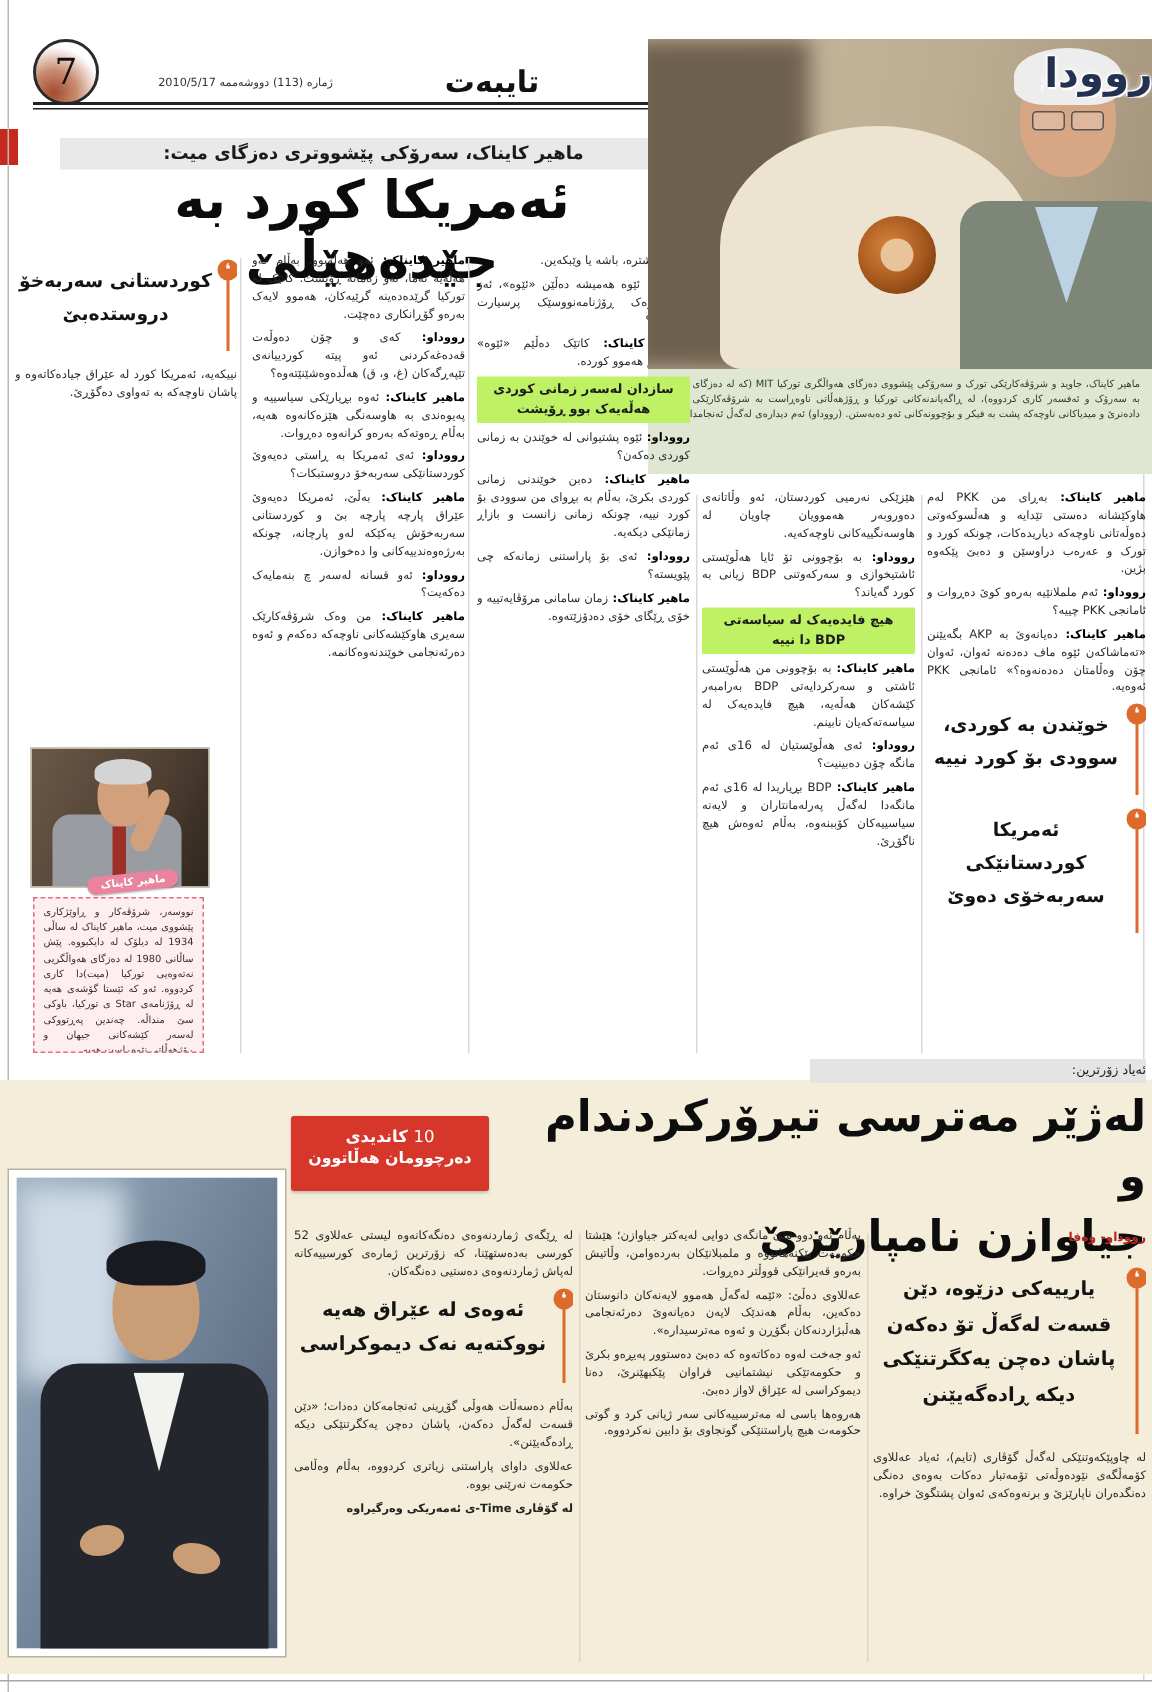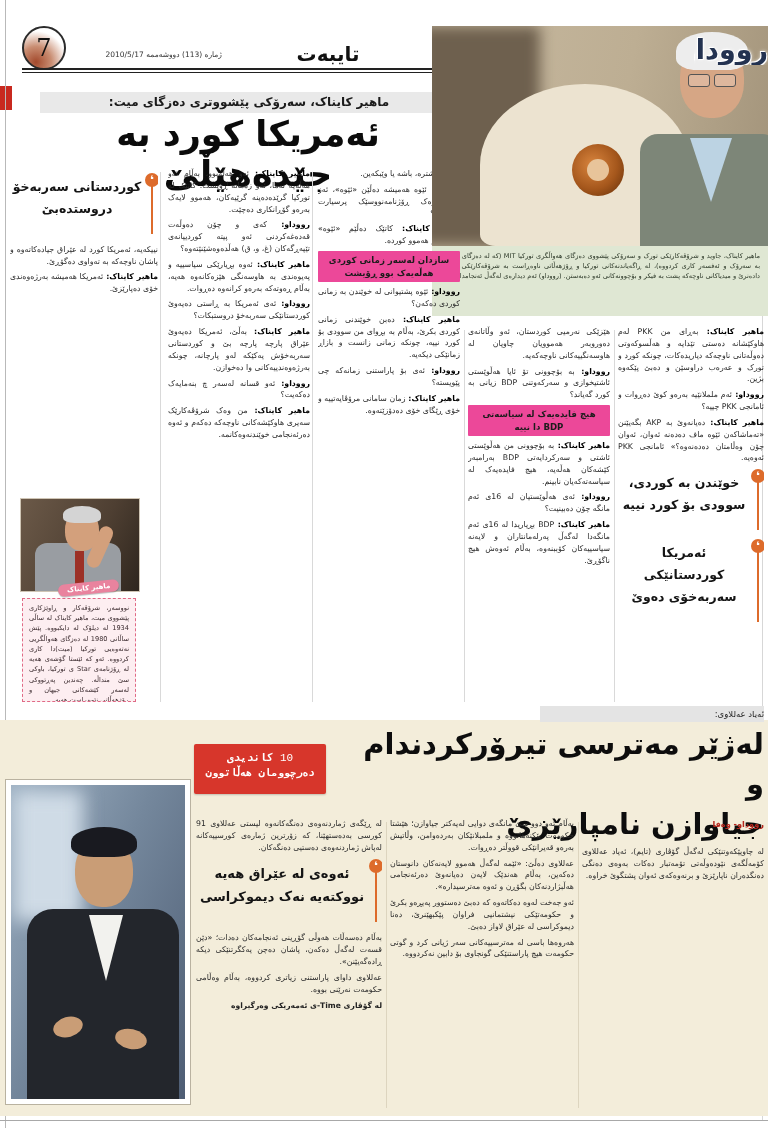--- a/index.html
+++ b/index.html
@@ -23,21 +23,21 @@
   
   .kickerband{left:40px;top:92px;width:418px;height:21px;background:#e9e9e9;
      font-size:12px;font-weight:600;text-align:center;line-height:21px;color:#1b1b1b;}
   .headline{left:36px;top:114px;width:424px;height:58px;font-size:35px;font-weight:900;
      text-align:center;color:#0b0b0b;letter-spacing:-1px;}
   .col{overflow:hidden;font-size:7.8px;line-height:1.52;text-align:justify;color:#2a2a2a;}
   .col p.bp{margin:0 0 4px 0;}
   .col b{color:#000;}
   .byline{margin:0 0 16px 0;font-weight:bold;color:#b5271d;font-size:8.2px;}
   .endnote{margin:4px 0 0 0;font-weight:bold;font-size:7.6px;color:#222;}
-  .subhead{background:#ec4899;padding:3px 4px;margin:4px 0;text-align:center;
+  .subhead{background:#bef264;padding:3px 4px;margin:4px 0;text-align:center;
      font-weight:bold;font-size:8.6px;line-height:1.45;color:#1c1c1c;border-radius:1px;}
   .pullquote{position:relative;padding:2px 16px 14px 2px;margin:6px 0 10px 0;
      font-weight:bold;text-align:center;color:#141414;}
   .pq-lg{font-size:12.5px;line-height:1.75;}
   .pq-xl{font-size:13px;line-height:1.8;}
   .qbar{position:absolute;right:5px;top:6px;bottom:0;width:2.5px;background:#dd6b2b;}
   .qmark{position:absolute;right:-1px;top:-1px;width:14px;height:14px;border-radius:50%;
      background:#dd6b2b;color:#fff;font-size:11px;line-height:13px;text-align:center;font-weight:bold;}
   .vr{width:1px;background:#d9d9d9;}
   
@@ -70,21 +70,21 @@
      padding:2px 9px;border-radius:9px;transform:rotate(-6deg);z-index:6;box-shadow:0 1px 1px rgba(0,0,0,.25);}
   .biobox{left:22px;top:598px;width:114px;height:104px;background:#fdeef1;border:1px dashed #e06a86;
      font-size:6.6px;line-height:1.55;color:#3a2a2e;padding:4px 6px;box-sizing:border-box;text-align:justify;overflow:hidden;}
   
   .cream{left:0;top:720px;width:768px;height:396px;background:#f3edda;}
   .kicker2{left:540px;top:706px;width:224px;height:16px;background:#e4e4e4;font-size:8.5px;
      line-height:16px;text-align:right;padding-left:6px;box-sizing:border-box;color:#222;}
   .headline2{left:340px;top:724px;width:424px;text-align:right;font-size:29px;font-weight:900;
      color:#0d0d0d;line-height:1.38;letter-spacing:-0.5px;}
   .redbox{left:194px;top:744px;width:132px;height:50px;background:#d7362b;border-radius:2px;
-     color:#fff;text-align:center;font-weight:bold;box-shadow:0 1px 2px rgba(0,0,0,.2);font-family:Liberation Mono, monospace;}
+     color:#fff;text-align:center;font-weight:bold;box-shadow:0 1px 2px rgba(0,0,0,.2);}
   .redbox .n{font-weight:400;font-size:11px;}
   .redbox .l1{font-size:11px;margin-top:7px;}
   .redbox .l2{font-size:10.5px;margin-top:2px;}
   
   .photoB{left:6px;top:780px;width:184px;height:324px;border:5px solid #fff;outline:1px solid #b9b2a0;
      overflow:hidden;background:linear-gradient(115deg,#9db0c2 0%,#74879c 45%,#4e5d74 100%);box-sizing:border-box;}
   .pb-light{position:absolute;left:2px;top:6px;width:70px;height:130px;background:#cfdbe6;filter:blur(9px);}
   .pb-suit{position:absolute;left:16px;top:124px;width:152px;height:200px;background:#23262c;border-radius:26px 26px 0 0;}
   .pb-shirt{position:absolute;left:78px;top:130px;width:34px;height:66px;background:#f2f2ee;clip-path:polygon(0 0,100% 0,50% 100%);}
   .pb-head{position:absolute;left:64px;top:52px;width:58px;height:70px;background:#c99d76;border-radius:46%;}
@@ -168,40 +168,39 @@
       <p class="bp"><b>رووداو: </b>ئەو قسانە لەسەر چ بنەمایەک دەکەیت؟</p>
       <p class="bp"><b>ماهیر کایناک: </b>من وەک شرۆڤەکارێک سەیری هاوکێشەکانی ناوچەکە دەکەم و ئەوە دەرئەنجامی خوێندنەوەکانمە.</p>
     </div>
   <div class="abs col" style="left:10px;top:168px;width:148px;height:328px;">
       <div class="pullquote pq-lg">
         <span class="qmark">❛</span>
         <span class="qbar"></span>
         <div class="qtext">کوردستانی سەربەخۆ دروستدەبێ</div>
       </div>
       <p class="bp">نییکەیە، ئەمریکا کورد لە عێراق جیادەکاتەوە و پاشان ناوچەکە بە تەواوی دەگۆڕێ.</p>
-      <p class="bp"><b>ماهیر کایناک: </b>ئەمریکا هەمیشە بەرژەوەندی خۆی دەپارێزێ.</p>
     </div>
 
   <div class="abs vr" style="left:160px;top:172px;height:530px;"></div>
   <div class="abs vr" style="left:312px;top:172px;height:530px;"></div>
   <div class="abs vr" style="left:464px;top:330px;height:372px;"></div>
   <div class="abs vr" style="left:614px;top:330px;height:372px;"></div>
 
   <div class="abs portrait">
     <div class="po-suit"></div>
     <div class="po-head"></div>
     <div class="po-hair"></div>
     <div class="po-tie"></div>
     <div class="po-arm"></div>
   </div>
   <div class="abs nametag">ماهیر کایناک</div>
   <div class="abs biobox">نووسەر، شرۆڤەکار و ڕاوێژکاری پێشووی میت، ماهیر کایناک لە ساڵی 1934 لە دیلۆک لە دایکبووە. پێش ساڵانی 1980 لە دەزگای هەواڵگریی نەتەوەیی تورکیا (میت)دا کاری کردووە. ئەو کە ئێستا گۆشەی هەیە لە ڕۆژنامەی Star ی تورکیا، باوکی سێ منداڵە. چەندین پەڕتووکی لەسەر کێشەکانی جیهان و ڕۆژهەڵاتی نێوەڕاست هەیە.</div>
 
   <div class="abs cream"></div>
-  <div class="abs kicker2">ئەیاد عەللاوی:</div>
+  <div class="abs kicker2">ئەیاد زۆرترین:</div>
   <div class="abs headline2">
     <div>لەژێر مەترسی تیرۆرکردندام و</div>
     <div>جیاوازن نامپارێزێ</div>
   </div>
   <div class="abs redbox">
     <div class="l1"><span class="n">10</span>
       <span>کاندیدی</span></div>
     <div class="l2">دەرچوومان هەڵاتوون</div>
   </div>
 
@@ -210,30 +209,35 @@
     <div class="pb-suit"></div>
     <div class="pb-shirt"></div>
     <div class="pb-head"></div>
     <div class="pb-hair"></div>
     <div class="pb-hand1"></div>
     <div class="pb-hand2"></div>
   </div>
 
   <div class="abs col colB" style="left:582px;top:818px;width:182px;height:294px;">
       <p class="byline">رووداو- وەفا</p>
+      <div class="pullquote pq-xl">
+        <span class="qmark">❛</span>
+        <span class="qbar"></span>
+        <div class="qtext">یارییەکی دزێوە، دێن قسەت لەگەڵ تۆ دەکەن پاشان دەچن یەکگرتنێکی دیکە ڕادەگەیێنن</div>
+      </div>
       <p class="bp">لە چاوپێکەوتنێکی لەگەڵ گۆڤاری (تایم)، ئەیاد عەللاوی کۆمەڵگەی نێودەوڵەتی تۆمەتبار دەکات بەوەی دەنگی دەنگدەران ناپارێزێ و برنەوەکەی ئەوان پشتگوێ خراوە.</p>
     </div>
   <div class="abs col colB" style="left:390px;top:818px;width:184px;height:294px;">
       <p class="bp">بەڵام ئەو دوو-سێ مانگەی دوایی لەیەکتر جیاوازن؛ هێشتا حکومەت پێکنەهاتووە و ملمبلانێکان بەردەوامن، وڵاتیش بەرەو قەیرانێکی قووڵتر دەڕوات.</p>
       <p class="bp">عەللاوی دەڵێ: «ئێمە لەگەڵ هەموو لایەنەکان دانوستان دەکەین، بەڵام هەندێک لایەن دەیانەوێ دەرئەنجامی هەڵبژاردنەکان بگۆڕن و ئەوە مەترسیدارە».</p>
       <p class="bp">ئەو جەخت لەوە دەکاتەوە کە دەبێ دەستوور پەیڕەو بکرێ و حکومەتێکی نیشتمانیی فراوان پێکبهێنرێ، دەنا دیموکراسی لە عێراق لاواز دەبێ.</p>
       <p class="bp">هەروەها باسی لە مەترسییەکانی سەر ژیانی کرد و گوتی حکومەت هیچ پاراستنێکی گونجاوی بۆ دابین نەکردووە.</p>
     </div>
   <div class="abs col colB" style="left:196px;top:818px;width:186px;height:294px;">
-      <p class="bp">لە ڕێگەی ژماردنەوەی دەنگەکانەوە لیستی عەللاوی 91 کورسی بەدەستهێنا، کە زۆرترین ژمارەی کورسییەکانە لەپاش ژماردنەوەی دەستیی دەنگەکان.</p>
+      <p class="bp">لە ڕێگەی ژماردنەوەی دەنگەکانەوە لیستی عەللاوی 52 کورسی بەدەستهێنا، کە زۆرترین ژمارەی کورسییەکانە لەپاش ژماردنەوەی دەستیی دەنگەکان.</p>
       <div class="pullquote pq-xl">
         <span class="qmark">❛</span>
         <span class="qbar"></span>
         <div class="qtext">ئەوەی لە عێراق هەیە نووکتەیە نەک دیموکراسی</div>
       </div>
       <p class="bp">بەڵام دەسەڵات هەوڵی گۆڕینی ئەنجامەکان دەدات؛ «دێن قسەت لەگەڵ دەکەن، پاشان دەچن یەکگرتنێکی دیکە ڕادەگەیێنن».</p>
       <p class="bp">عەللاوی داوای پاراستنی زیاتری کردووە، بەڵام وەڵامی حکومەت نەرێنی بووە.</p>
       <p class="endnote">لە گۆڤاری Time-ی ئەمەریکی وەرگیراوە</p>
     </div>
   <div class="abs vr" style="left:386px;top:822px;height:286px;background:#ddd5bf;"></div>

